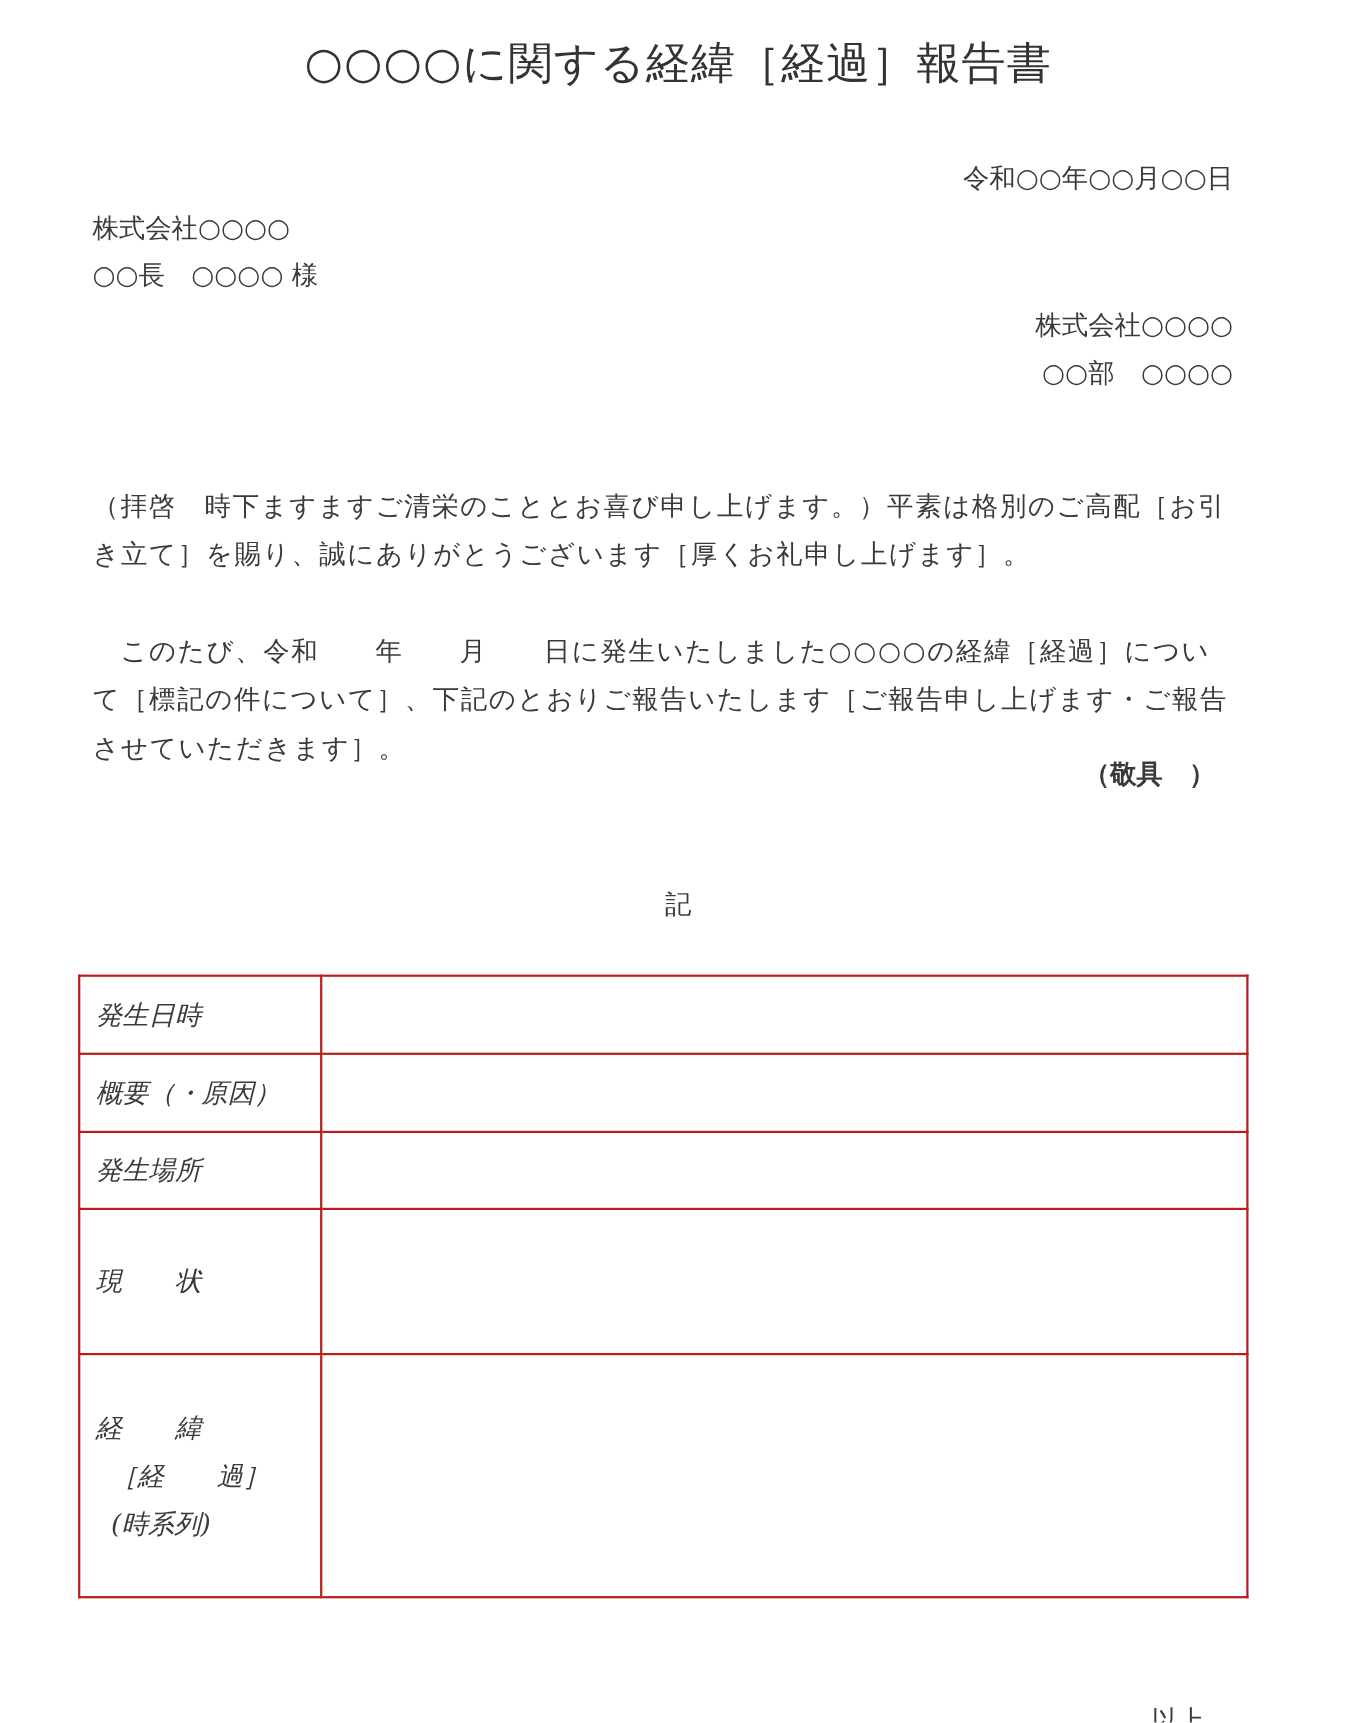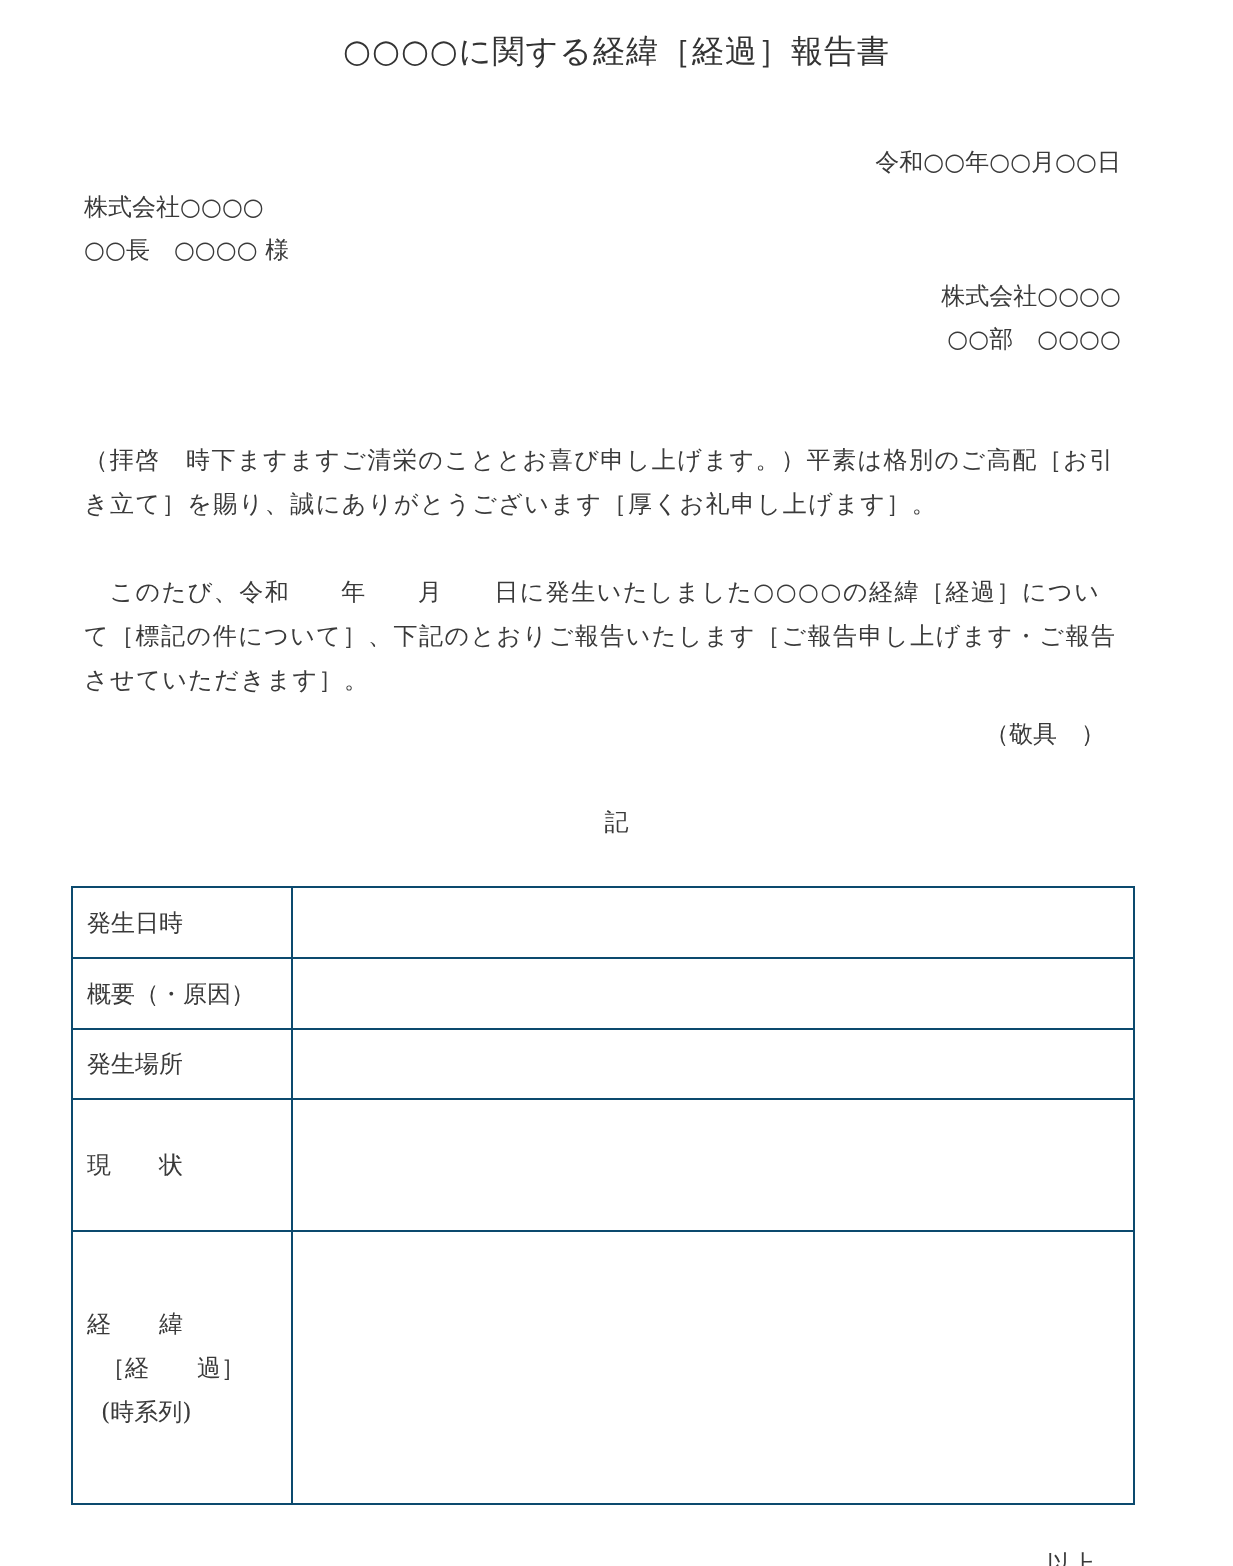--- a/index.html
+++ b/index.html
@@ -2,30 +2,30 @@
 <html><head>
   <meta charset="utf-8">
   <style>
     html, body { margin: 0; padding: 0; background: #ffffff; }
     body {
       width: 1233px; height: 1566px; position: relative; overflow: hidden;
       font-family: "DejaVu Serif", "Liberation Serif", serif;
       color: #3a3a3a;
     }
     .abs { position: absolute; white-space: nowrap; }
-    .title { top: 30px; left: 0; width: 1233px; text-align: center; font-size: 32px; letter-spacing: 1px; color: #333; }
+    .title { top: 30px; left: 0; width: 1233px; text-align: center; font-size: 40px; letter-spacing: 1px; color: #333; }
     .right { right: 112px; text-align: right; font-size: 24px; margin-left: 47px; }
     .left { left: 84px; font-size: 24px; }
     .para { left: 84px; width: 1040px; font-size: 24px; line-height: 44px; white-space: normal; letter-spacing: 1.5px; margin-top: 36px; }
     .center { left: 0; width: 1233px; text-align: center; font-size: 24px; }
     table.report {
       position: absolute; left: 71px; top: 886px; width: 1064px;
       border-collapse: collapse; font-size: 24px;
     }
-    table.report td { border: 2px solid #0c4a6e; padding: 0 14px; vertical-align: middle; }
+    table.report td { border: 2px solid #b91c1c; padding: 0 14px; vertical-align: middle; font-style: italic; }
     table.report td.label { width: 190px; color: #3a3a3a; }
     .lbl-line { display: block; line-height: 44px; }
     .lbl-indent { padding-left: 14px; }
   </style>
 </head>
 <body>
 
 <div>
   <div class="abs title">○○○○に関する経緯［経過］報告書</div>
 
@@ -34,21 +34,21 @@
   <div class="abs left" style="top:191px;">株式会社○○○○</div>
   <div class="abs left" style="top:234px;">○○長　○○○○ 様</div>
 
   <div class="abs right" style="top:280px;">株式会社○○○○</div>
   <div class="abs right" style="top:323px;">○○部　○○○○</div>
 
   <div class="abs para" style="top:402px;">（拝啓　時下ますますご清栄のこととお喜び申し上げます。）平素は格別のご高配［お引き立て］を賜り、誠にありがとうございます［厚くお礼申し上げます］。</div>
 
   <div class="abs para" style="top:534px;">　このたび、令和　　年　　月　　日に発生いたしました○○○○の経緯［経過］について［標記の件について］、下記のとおりご報告いたします［ご報告申し上げます・ご報告させていただきます］。</div>
 
-  <div class="abs right" style="top:718px; right:128px;">（敬具　）</div>
+  <div class="abs right" style="top:688px; right:128px;font-weight:bold;">（敬具　）</div>
 
   <div class="abs center" style="top:806px;">記</div>
 
   <table class="report">
     <tbody>
         <tr style="height:71px;">
       <td class="label">
         <span class="lbl-line">発生日時</span>
       </td>
       <td></td>
@@ -64,21 +64,21 @@
         <span class="lbl-line">発生場所</span>
       </td>
       <td></td>
     </tr>
     <tr style="height:132px;padding-left:20px;">
       <td class="label">
         <span class="lbl-line">現　　状</span>
       </td>
       <td></td>
     </tr>
-    <tr style="height:273px;">
+    <tr style="height:221px;">
       <td class="label">
         <span class="lbl-line">経　　緯</span>
         <span class="lbl-line lbl-indent">［経　　過］</span>
         <span class="lbl-line lbl-indent">(時系列)</span>
       </td>
       <td></td>
     </tr>
   </tbody>
     </table>
 

